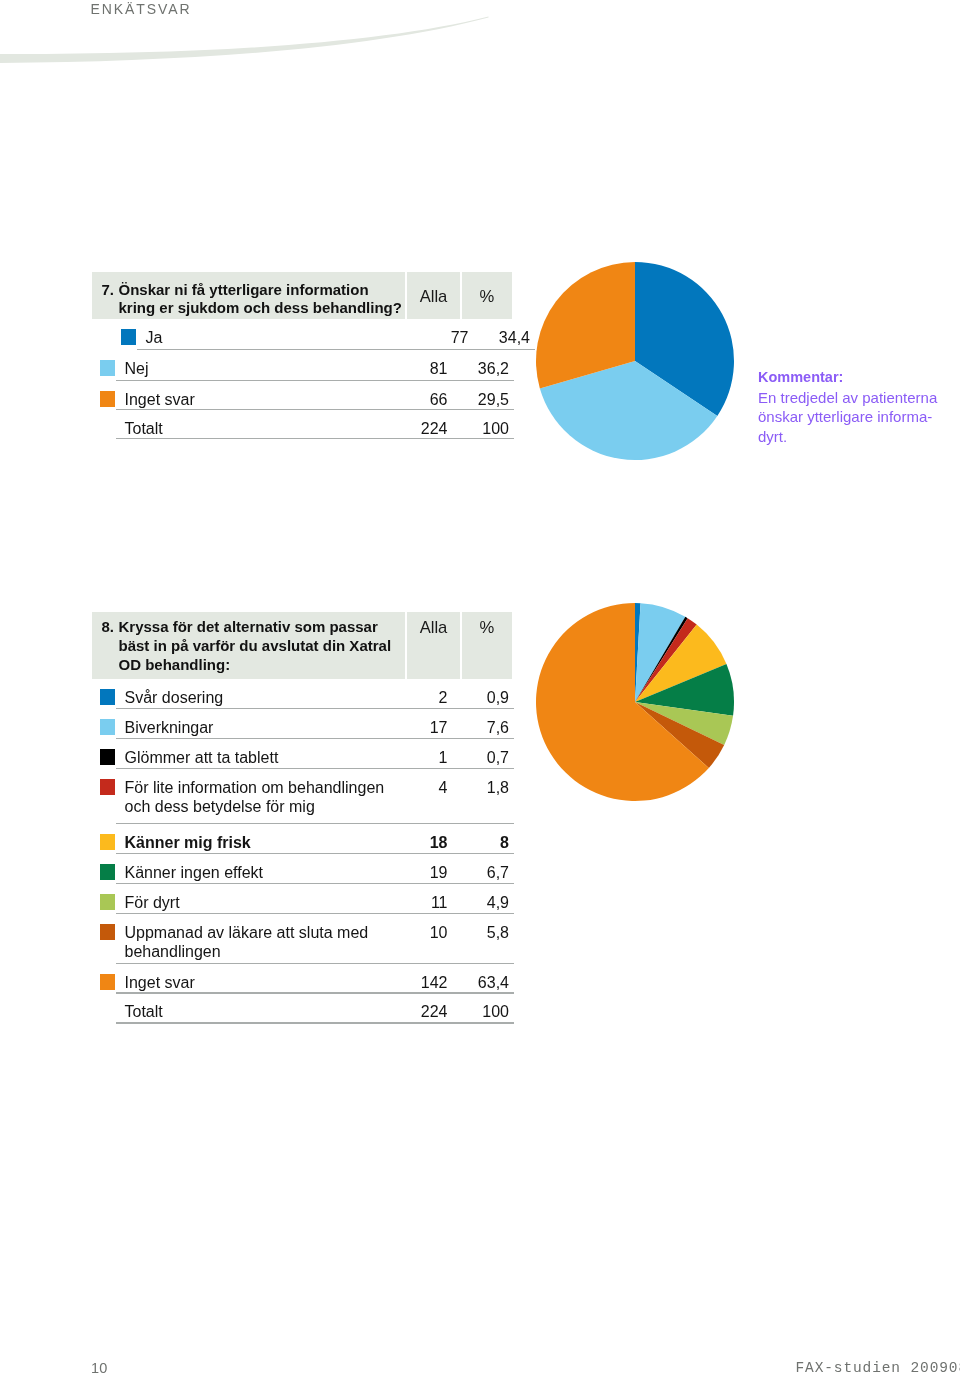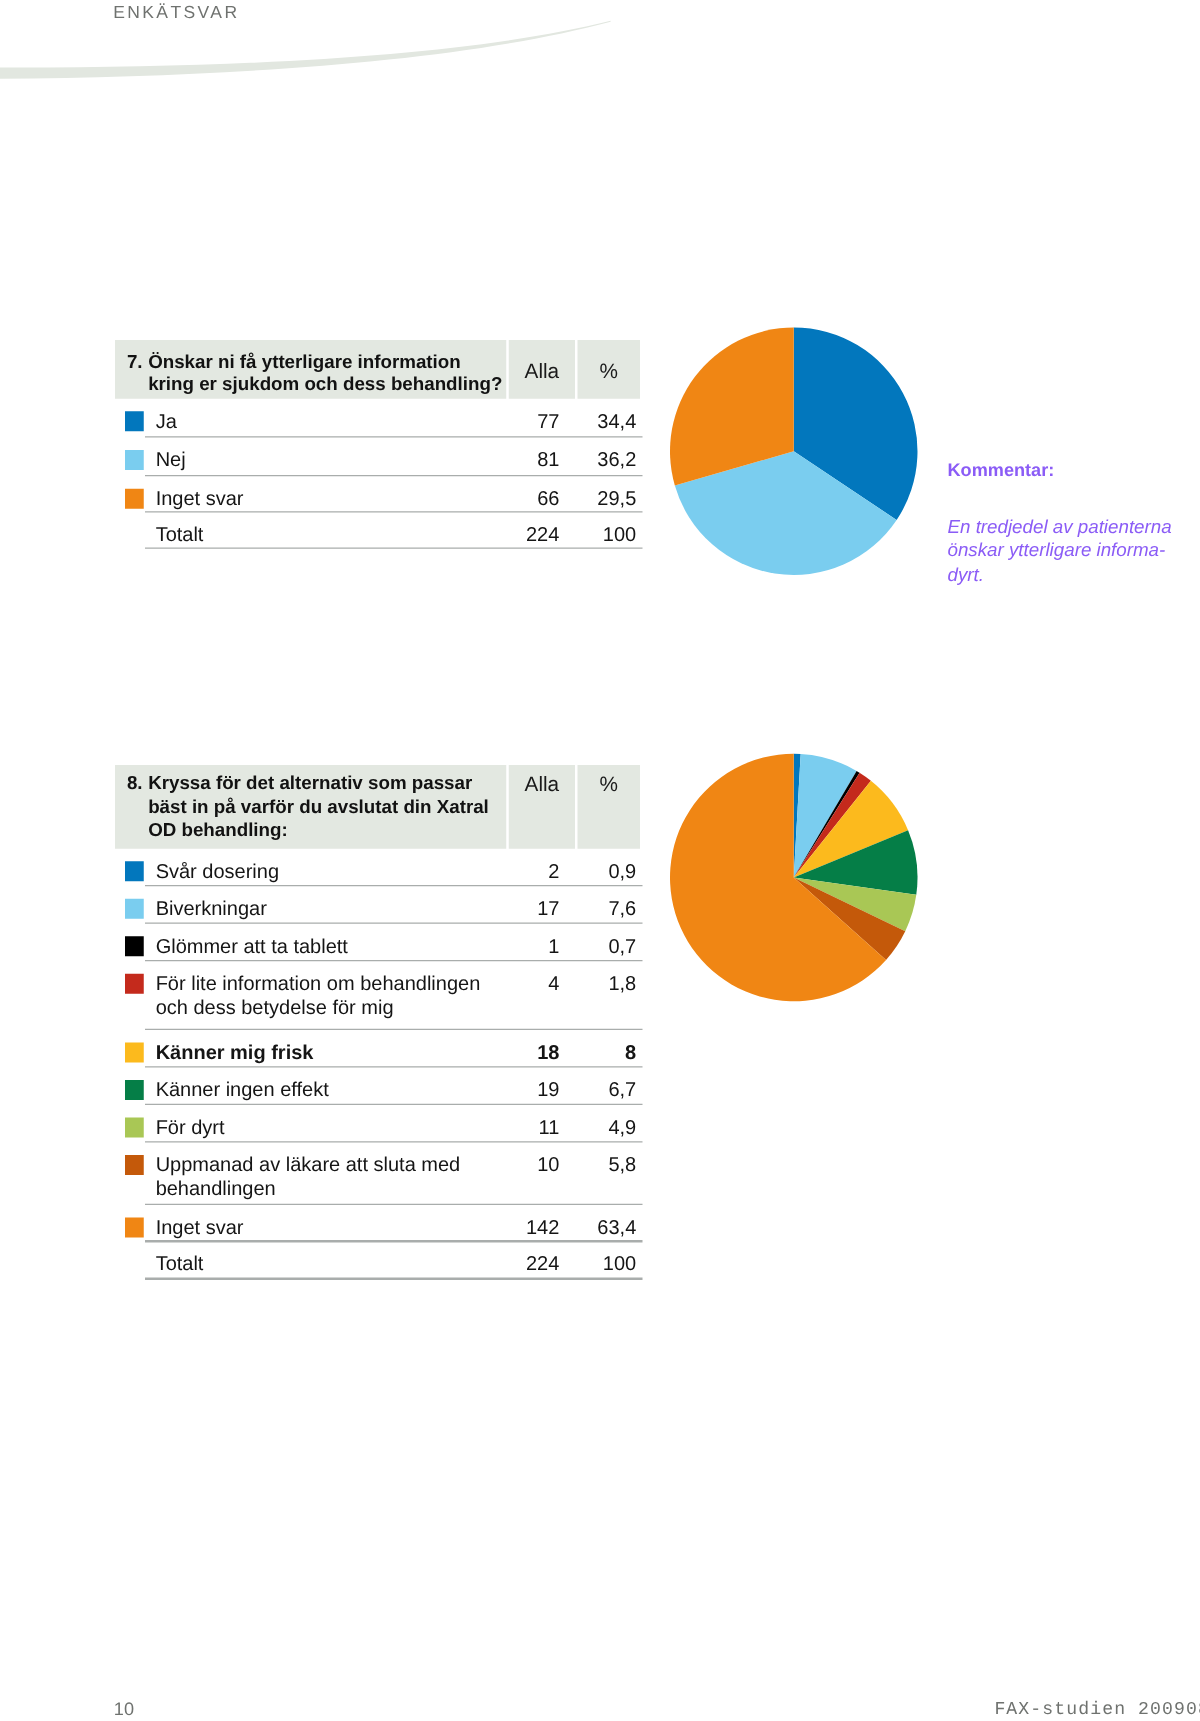--- a/index.html
+++ b/index.html
@@ -62,21 +62,21 @@
     font-size:16px;color:#151515;
   }
   .qrow .v2{
     position:absolute;left:332px;top:9.5px;width:61px;text-align:right;
     font-size:16px;color:#151515;
   }
 
   
   .comment{position:absolute;width:182px;font-size:15px;line-height:19.7px;color:#8b5cf6;}
   .comment .chead{font-weight:bold;font-size:14.5px;}
-  .comment .ctext{font-style:italic;margin-top:24px;}
+  .comment .ctext{}
 
   
   .pagenum{position:absolute;left:91px;top:1361px;font-size:14.5px;line-height:14.5px;color:#6f726f;letter-spacing:.1px;}
   .docref{position:absolute;left:795.5px;top:1361px;font-size:14.5px;line-height:14.5px;color:#6f726f;letter-spacing:.88px;white-space:nowrap;font-family:Liberation Mono, monospace;}
 </style>
 </head>
 <body>
 
 <div class="page">
 
@@ -89,21 +89,21 @@
   <div id="q1" class="qblock" style="left: 92px; top: 272px;">
       <div class="qhead" style="height: 47px;">
         <div class="qcell qtitle" style="padding-top: 8.5px;">
           <span class="num">7.</span>
           <span class="ttxt">Önskar ni få ytterligare information kring er sjukdom och dess behandling?</span>
         </div>
         <div class="qcell qnum" style="padding-top: 15px;">Alla</div>
         <div class="qcell qpct" style="padding-top: 15px;">%</div>
       </div>
       <div class="qrows">
-        <div class="qrow" style="top: 47px; height: 31px;">
+        <div class="qrow" style="top: 47px; height: 31px; margin-left: 21px;">
           <span class="sw" style="background: rgb(2, 119, 189);"></span>
           <span class="lbl">Ja</span>
           <span class="v1">77</span>
           <span class="v2">34,4</span>
         </div>
         <div class="qrow" style="top: 78px; height: 31px;">
           <span class="sw" style="background: rgb(122, 205, 239);"></span>
           <span class="lbl">Nej</span>
           <span class="v1">81</span>
           <span class="v2">36,2</span>

